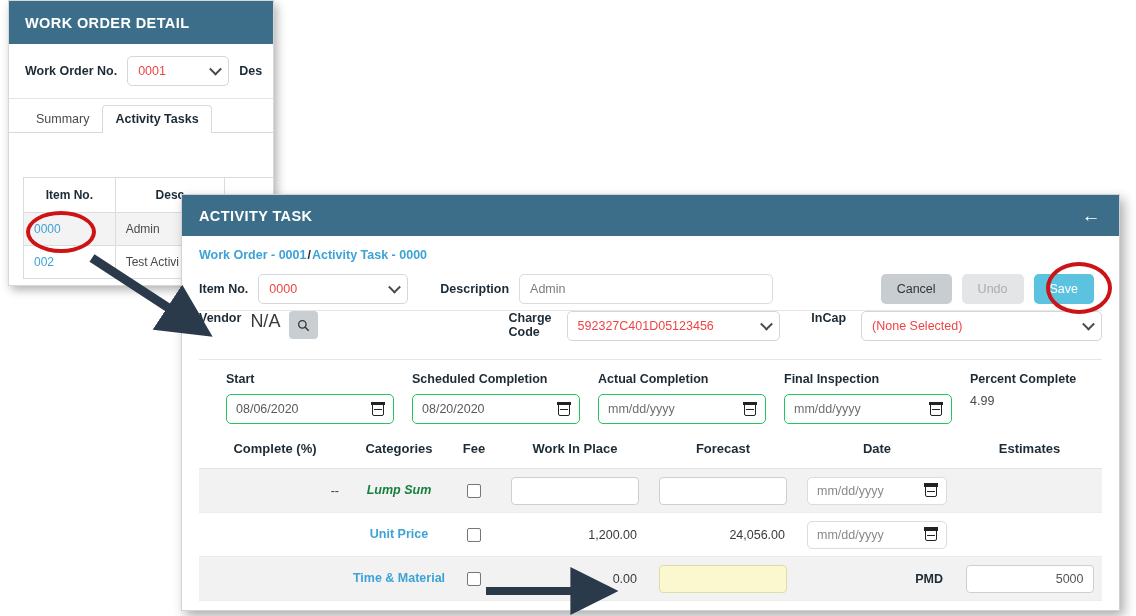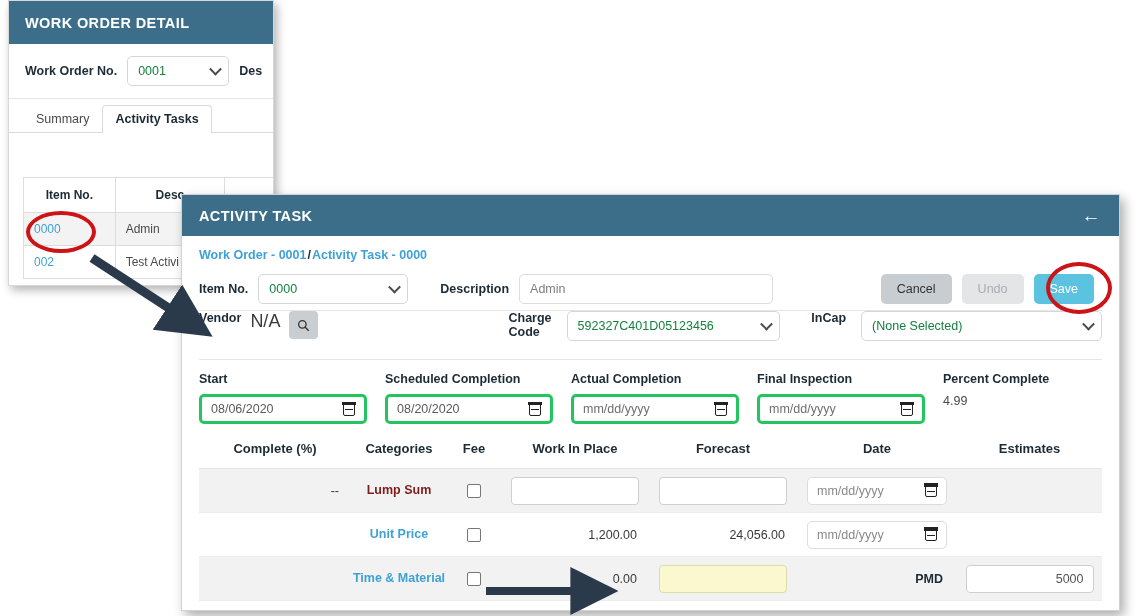--- a/index.html
+++ b/index.html
@@ -27,21 +27,21 @@
   }
   .wo-formrow {
     display: flex; align-items: center; gap: 10px;
     padding: 12px 8px 12px 16px; border-bottom: 1px solid #e4e4e4;
     margin: 0 0px;
   }
   .lbl-bold { font-weight: bold; font-size: 12.5px; color: #1c2b36; white-space: nowrap; }
   .sel {
     position: relative; background:#fff; border: 1px solid #d6d6d6; border-radius: 5px;
     height: 30px; display:flex; align-items:center; padding: 0 26px 0 10px;
-    font-size: 12.5px; color: #15803d;
+    font-size: 12.5px; color: #ef4444;
   }
   .sel .chev {
     position:absolute; right: 8px; top: 50%; width: 9px; height: 9px;
     border-right: 2px solid #4a4a4a; border-bottom: 2px solid #4a4a4a;
     transform: translateY(-70%) rotate(45deg);
   }
   #wo-tabs { display:flex; align-items:flex-end; padding: 8px 0 0 14px; height: 34px; border-bottom:1px solid #d9d9d9;}
   .tab {
     font-size: 12.5px; padding: 6px 12px 7px; color:#4a4a4a; border:1px solid transparent;
     border-bottom:none; border-radius: 4px 4px 0 0; position: relative; top: 1px;
@@ -98,21 +98,21 @@
     display:flex; align-items:center; justify-content:center; cursor:pointer;
   }
   .na { font-size: 18px; color:#3a3a3a; }
   .chargelbl { font-weight:bold; font-size:12.5px; color:#1c2b36; line-height:1.15; text-align:left; }
 
   
   #dates { display:flex; padding: 12px 0 10px; }
   .datecol { }
   .datelbl { font-weight:bold; font-size:12.5px; color:#1c2b36; margin-bottom: 8px; }
   .dateinput {
-    width: 168px; height: 30px; border:3px solid #22c55e; border-radius:5px; background:#fff;
+    width: 168px; height: 30px; border:1px solid #22c55e; border-radius:5px; background:#fff;
     display:flex; align-items:center; justify-content: space-between; padding: 0 9px;
     font-size: 12.5px; color:#6f6f6f;
   }
   .dateinput.filled { color:#5a5a5a; }
   .cal {
     width: 12px; height: 13px; border: 1.7px solid #222; border-radius: 2px;
     position: relative; flex: none;
   }
   .cal::before {
     content:""; position:absolute; left:-1.7px; right:-1.7px; top:-1.7px; height: 3.5px; background:#222;
@@ -123,21 +123,21 @@
 
   
   #grid { width: 100%; border-collapse: collapse; }
   #grid th {
     font-size: 13px; font-weight: bold; color:#1c2b36; padding: 7px 0 12px;
     border-bottom: 1px solid #e4e4e4; text-align:center;
   }
   #grid td { padding: 0; height: 44px; border-bottom: 1px solid #ececec; font-size: 12.5px; }
   #grid tr.shade td { background: #f2f2f2; }
   .cat { color:#3ea2d6; font-weight:bold; text-align:center; line-height: 1.25; }
-  .cat.plain { color:#7f1d1d; }
+  .cat.plain { color:#15803d;font-style:italic; }
   .num { text-align:right; padding-right: 12px !important; color:#3a3a3a; }
   .ctr { text-align:center; }
   .cbx {
     width: 14px; height: 14px; border:1px solid #767676; border-radius:2px; background:#fff;
     display:inline-block; vertical-align: middle;
   }
   .cellinput {
     height: 28px; border:1px solid #cfcfcf; border-radius:4px; background:#fff;
     display:inline-block; width: 128px; vertical-align: middle;
   }
@@ -255,21 +255,21 @@
         <span class="lbl-bold" style="margin-left:22px;">InCap</span>
         <div class="sel" style="width:262px; margin-left:6px;">
           <span>(None Selected)</span>
           <span class="chev"></span>
         </div>
       </div>
 
       <div class="divider"></div>
 
       <div id="dates">
-        <div class="datecol" style="width:186px;">
+        <div class="datecol" style="width:186px;margin-left:27px;">
           <div class="datelbl">Start</div>
           <div class="dateinput filled">
             <span>08/06/2020</span>
             <span class="cal"></span>
           </div>
         </div>
         <div class="datecol" style="width:186px;">
           <div class="datelbl">Scheduled Completion</div>
           <div class="dateinput filled">
             <span>08/20/2020</span>

